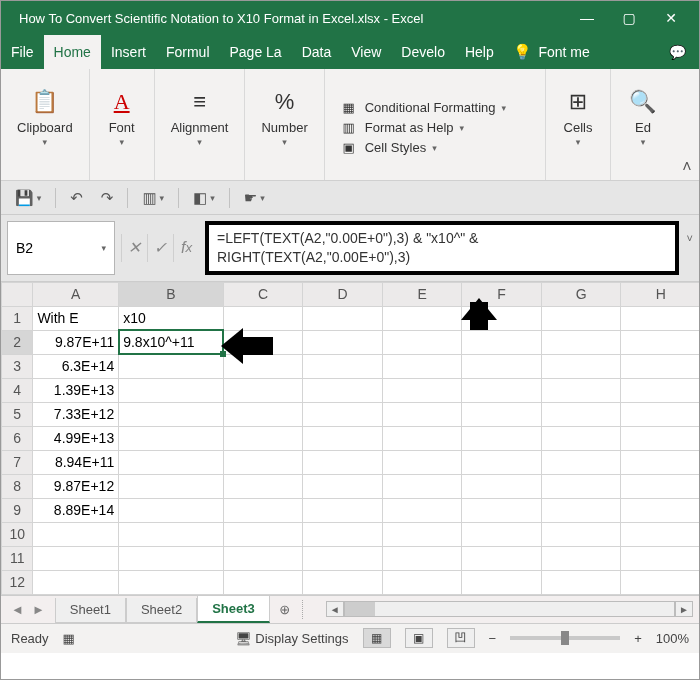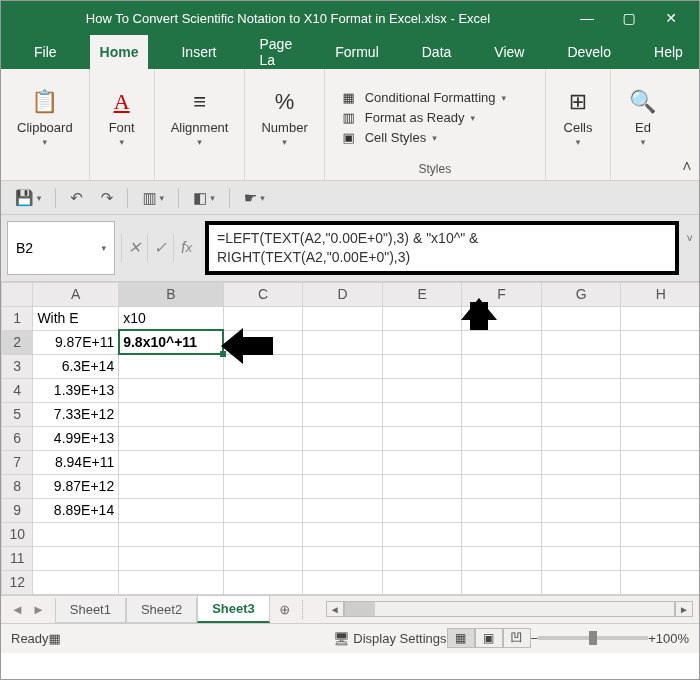--- a/index.html
+++ b/index.html
@@ -1,27 +1,27 @@
 <!DOCTYPE html>
 <html><head>
 <meta charset="utf-8">
 <style>
   * { box-sizing: border-box; margin: 0; padding: 0; font-family: 'Segoe UI', Tahoma, sans-serif; }
   body { width: 700px; height: 680px; background: #fff; overflow: hidden; border: 1px solid #999; }
 
   
   .titlebar { background: #217346; height: 34px; display: flex; align-items: center; color: #fff; font-size: 13px; padding: 0 8px; }
-  .titlebar .title { flex: 1; text-align: center; white-space: nowrap; overflow: hidden; text-overflow: ellipsis; padding: 0 10px; }
+  .titlebar .title { flex: 1; text-align: left; white-space: nowrap; overflow: hidden; text-overflow: ellipsis; padding: 0 10px; }
   .win-controls { display: flex; gap: 2px; }
   .win-btn { width: 40px; height: 28px; display: flex; align-items: center; justify-content: center; font-size: 14px; cursor: pointer; }
 
   
   .menutabs { background: #217346; height: 34px; display: flex; align-items: stretch; color: #fff; font-size: 14px; }
-  .menutabs .tab { padding: 0 10px; display: flex; align-items: center; cursor: pointer; margin-left: 23px; }
-  .menutabs .tab.active { background: #f3f2f1; color: #217346; font-weight: 700; }
+  .menutabs .tab { padding: 0 10px; display: flex; align-items: center; cursor: pointer; }
+  .menutabs .tab.active { background: #f3f2f1; color: #217346; font-weight: 400; }
   .tellme-wrap { display: flex; align-items: center; gap: 6px; padding: 0 10px; flex:1; }
   .bulb { font-size: 15px; }
   .share { width: 42px; display: flex; align-items:center; justify-content:center; }
 
   
   .ribbon { background: #f3f2f1; border-bottom: 1px solid #d0d0d0; height: 112px; display: flex; }
   .group { border-right: 1px solid #d9d9d9; display:flex; flex-direction:column; }
   .group-body { flex:1; display:flex; align-items:center; justify-content:center; gap:6px; padding: 4px 10px 0; }
   .group-label { text-align:center; font-size:12px; color:#555; padding: 2px 0 4px; }
   .bigbtn { display:flex; flex-direction:column; align-items:center; justify-content:flex-start; padding:4px 6px; cursor:pointer; font-size:13px; color:#333; gap:2px; border-radius:3px; }
@@ -50,21 +50,21 @@
   table.sheet { border-collapse:collapse; table-layout:fixed; width:700px; }
   table.sheet th, table.sheet td { border:1px solid #d4d4d4; font-size:14px; height:24px; padding:0 4px; background:#fff; }
   table.sheet thead th { background:#eceaea; color:#555; font-weight:400; text-align:center; }
   table.sheet .rowhdr { background:#eceaea; color:#555; text-align:center; width:30px; }
   .colA { width:82px; }
   .colB { width:100px; }
   .colOther { width:76px; }
   td.num { text-align:right; }
   td.txt { text-align:left;margin-top:9px; }
   
-  td.sel { outline:2px solid #217346; outline-offset:-1px; position:relative;font-weight:bold; }
+  td.sel { outline:2px solid #217346; outline-offset:-1px; position:relative; }
   th.selh, td.selhdr { background:#d6d6d6 !important; }
   .fillhandle { position:absolute; right:-3px; bottom:-3px; width:6px; height:6px; background:#217346; }
 
   
   .arrow { position:absolute; width:54px; height:36px; z-index:5; }
   .arrow::before { content:""; position:absolute; left:0; top:0; width:0; height:0; border-top:18px solid transparent; border-bottom:18px solid transparent; border-right:22px solid #000; }
   .arrow::after { content:""; position:absolute; left:22px; top:9px; width:30px; height:18px; background:#000; }
   .arrow-up { width:36px; height:50px; }
   .arrow-up::before { content:""; position:absolute; top:0; left:0; width:0; height:0; border-left:18px solid transparent; border-right:18px solid transparent; border-bottom:22px solid #000; }
   .arrow-up::after { content:""; position:absolute; top:22px; left:9px; width:18px; height:28px; background:#000; }
@@ -74,21 +74,21 @@
   .nav-arrows { display:flex; align-items:center; gap:8px; padding:0 10px; color:#888; }
   .stab { padding:0 14px; display:flex; align-items:center; border:1px solid #ccc; border-top:none; background:#efefef; color:#555; cursor:pointer; margin-top:2px; }
   .stab.active { background:#fff; color:#217346; font-weight:700; border-bottom:2px solid #217346; margin-top:0; }
   .newtab { width:30px; display:flex; align-items:center; justify-content:center; color:#666; cursor:pointer; }
   .hscroll { flex:1; display:flex; align-items:center; padding:0 6px 0 16px; gap:0; }
   .hscroll .track { flex:1; height:16px; border:1px solid #bcbcbc; background:#efefef; position:relative; }
   .hscroll .thumb { position:absolute; left:0; top:0; height:100%; width:30px; background:#cdcdcd; }
   .hscroll .btn { width:18px; height:16px; border:1px solid #bcbcbc; background:#efefef; display:flex; align-items:center; justify-content:center; font-size:10px; color:#666; }
 
   
-  .status { height:30px; border-top:1px solid #ccc; background:#f3f2f1; display:flex; align-items:center; font-size:13px; color:#444; padding:0 10px; }
+  .status { height:30px; border-top:1px solid #ccc; background:#f3f2f1; display:flex; align-items:center; font-size:13px; color:#444; padding:0 10px; gap:14px; }
   .status .spacer { flex:1; }
   .viewbtn { width:28px; height:20px; border:1px solid #bbb; display:flex; align-items:center; justify-content:center; font-size:12px; background:#efefef; cursor:pointer; }
   .viewbtn.active { background:#d9d9d9; }
   .zoom-slider { width:110px; height:4px; background:#c9c9c9; position:relative; }
   .zoom-slider .tick { position:absolute; left:50%; top:-4px; width:1px; height:12px; background:#888; }
   .zoom-slider .knob { position:absolute; left:50%; top:-5px; width:8px; height:14px; background:#888; transform:translateX(-50%); }
 </style>
 </head>
 <body>
 
@@ -100,22 +100,22 @@
     <div class="win-btn">—</div>
     <div class="win-btn">▢</div>
     <div class="win-btn">✕</div>
   </div>
 </div>
 
 <div class="menutabs">
   <div class="tab">File</div>
   <div class="tab active">Home</div>
   <div class="tab">Insert</div>
+  <div class="tab">Formul</div>
   <div class="tab">Page La</div>
-  <div class="tab">Formul</div>
   <div class="tab">Data</div>
   <div class="tab">View</div>
   <div class="tab">Develo</div>
   <div class="tab">Help</div>
   <div class="tellme-wrap">
     <span class="bulb">💡</span>
     <span>Font me</span>
   </div>
   <div class="share">
       <span>💬</span>
@@ -166,31 +166,30 @@
   <div class="group" style="flex:1">
     <div class="group-body" style="justify-content:flex-start;">
       <div class="styles-list">
         <div class="row">
           <span class="mini-ico">▦</span>
           <span>Conditional Formatting</span>
           <span class="drop">▾</span>
         </div>
         <div class="row">
           <span class="mini-ico">▥</span>
-          <span>Format as Ready</span>
+          <span>Format as Help</span>
           <span class="drop">▾</span>
         </div>
         <div class="row">
           <span class="mini-ico">▣</span>
           <span>Cell Styles</span>
           <span class="drop">▾</span>
         </div>
       </div>
     </div>
-    <div class="group-label">Styles</div>
   </div>
   <div class="group">
     <div class="group-body">
       <div class="bigbtn">
         <span class="ico">⊞</span>
         <span>Cells</span>
         <span class="drop">▾</span>
       </div>
     </div>
     <div class="group-label">&nbsp;</div>

